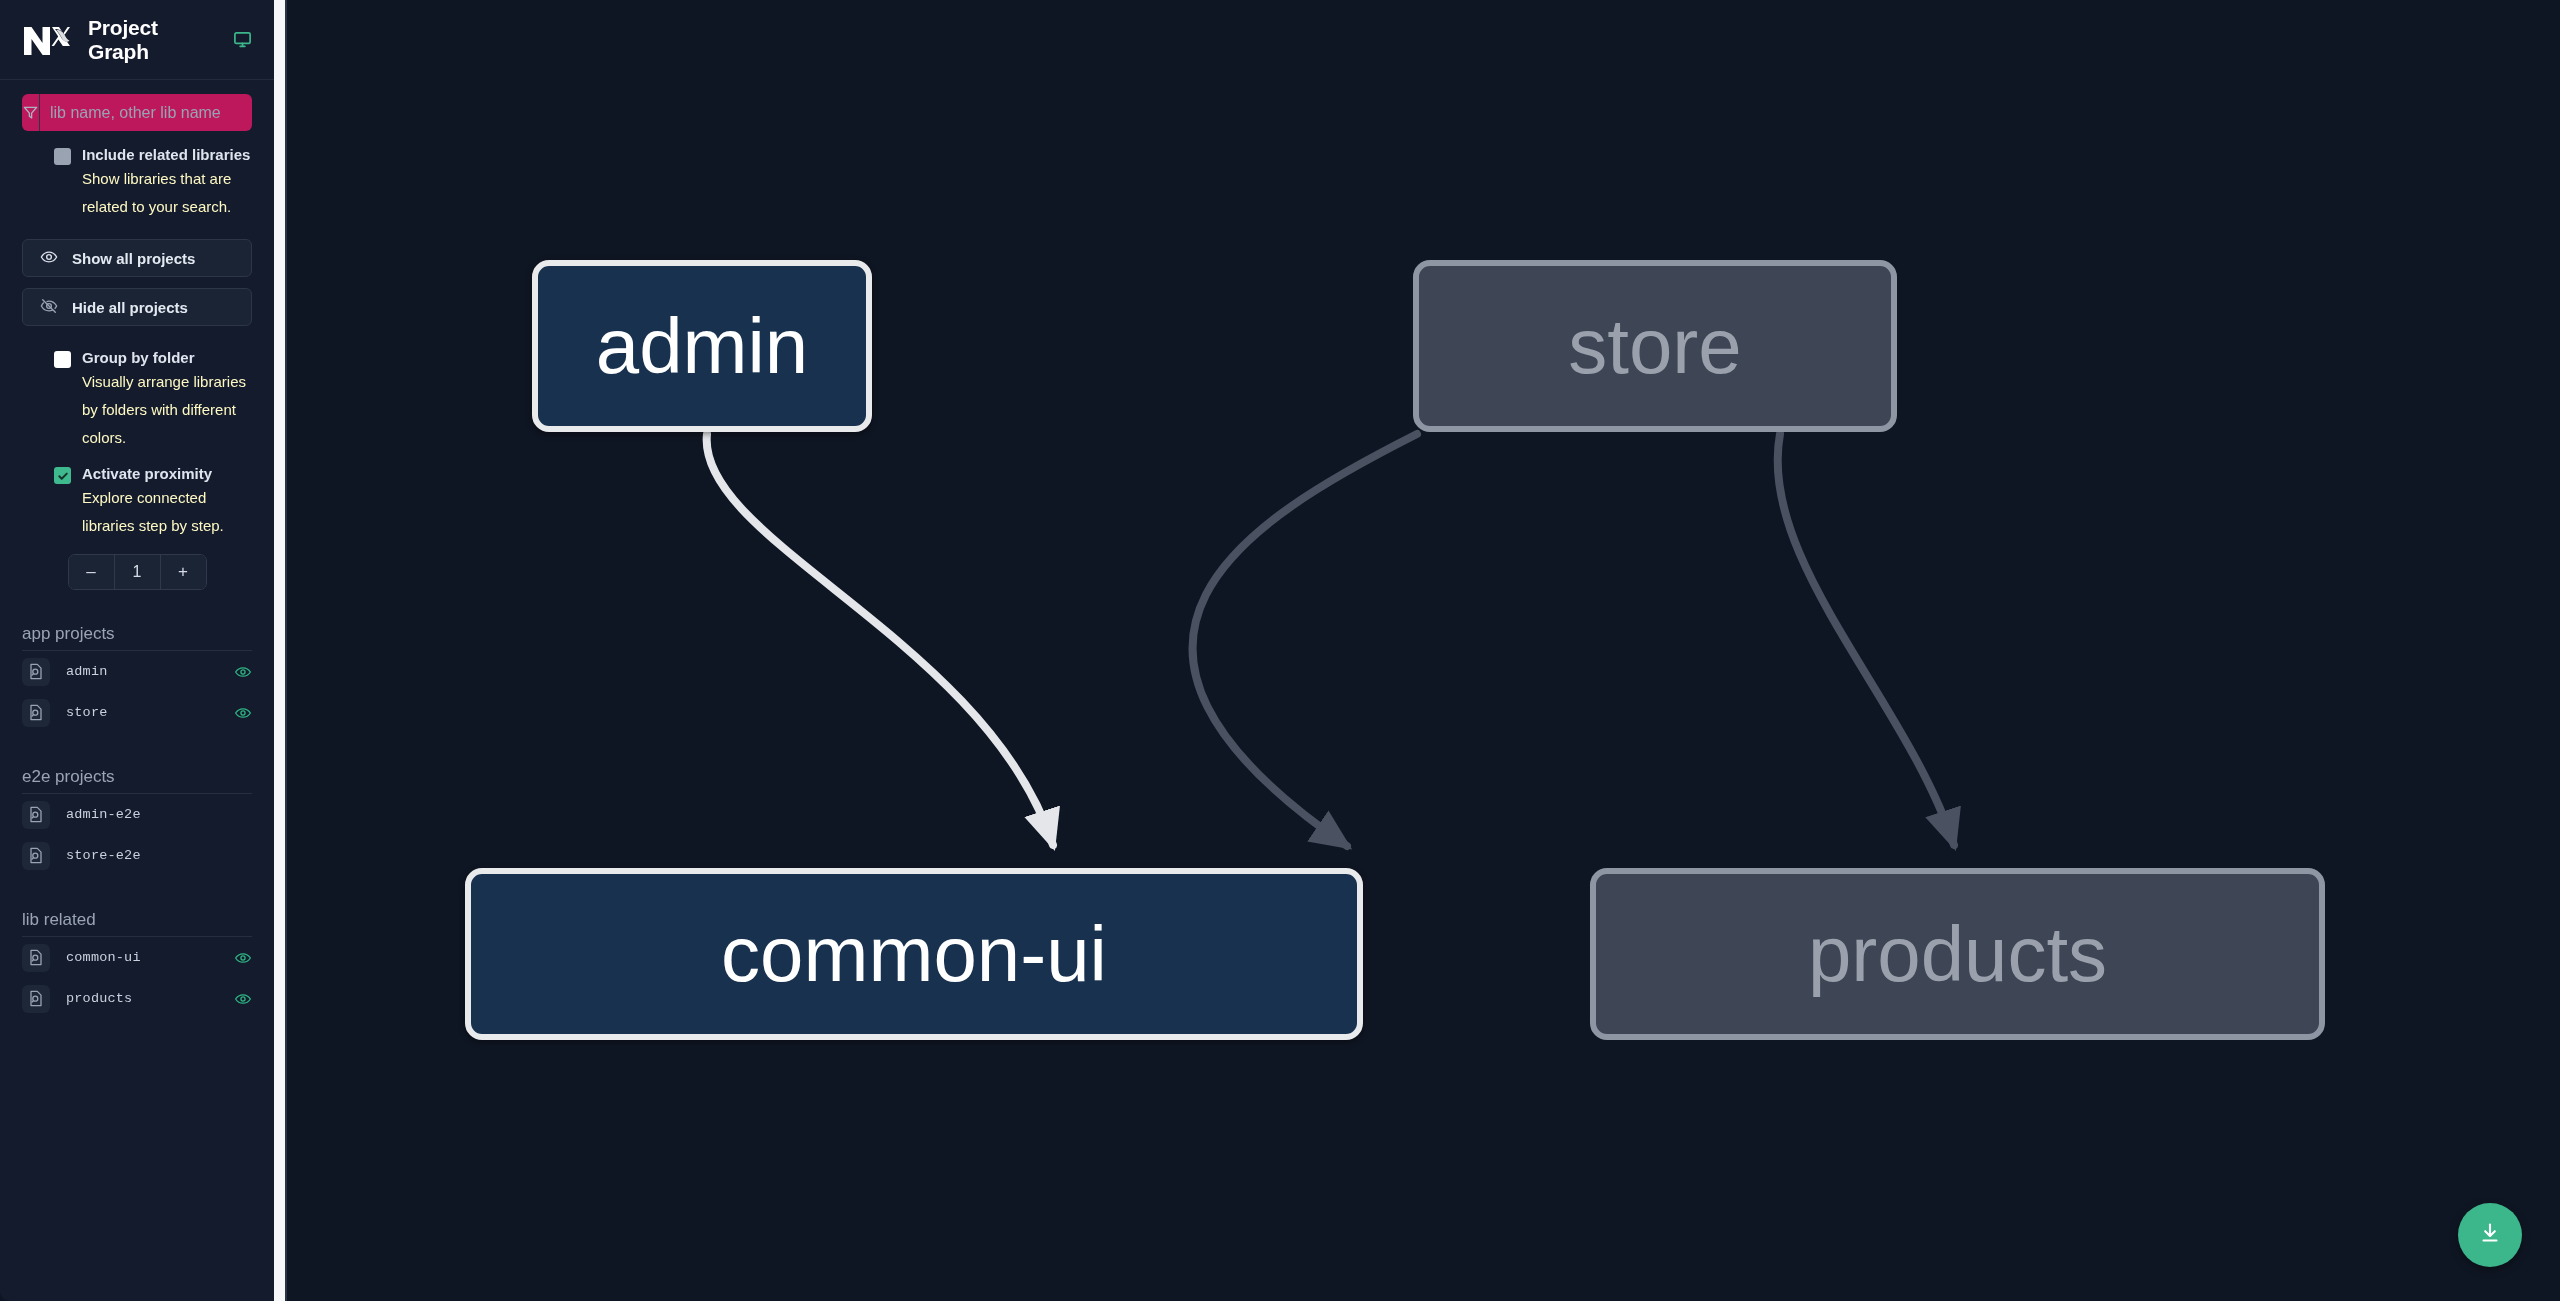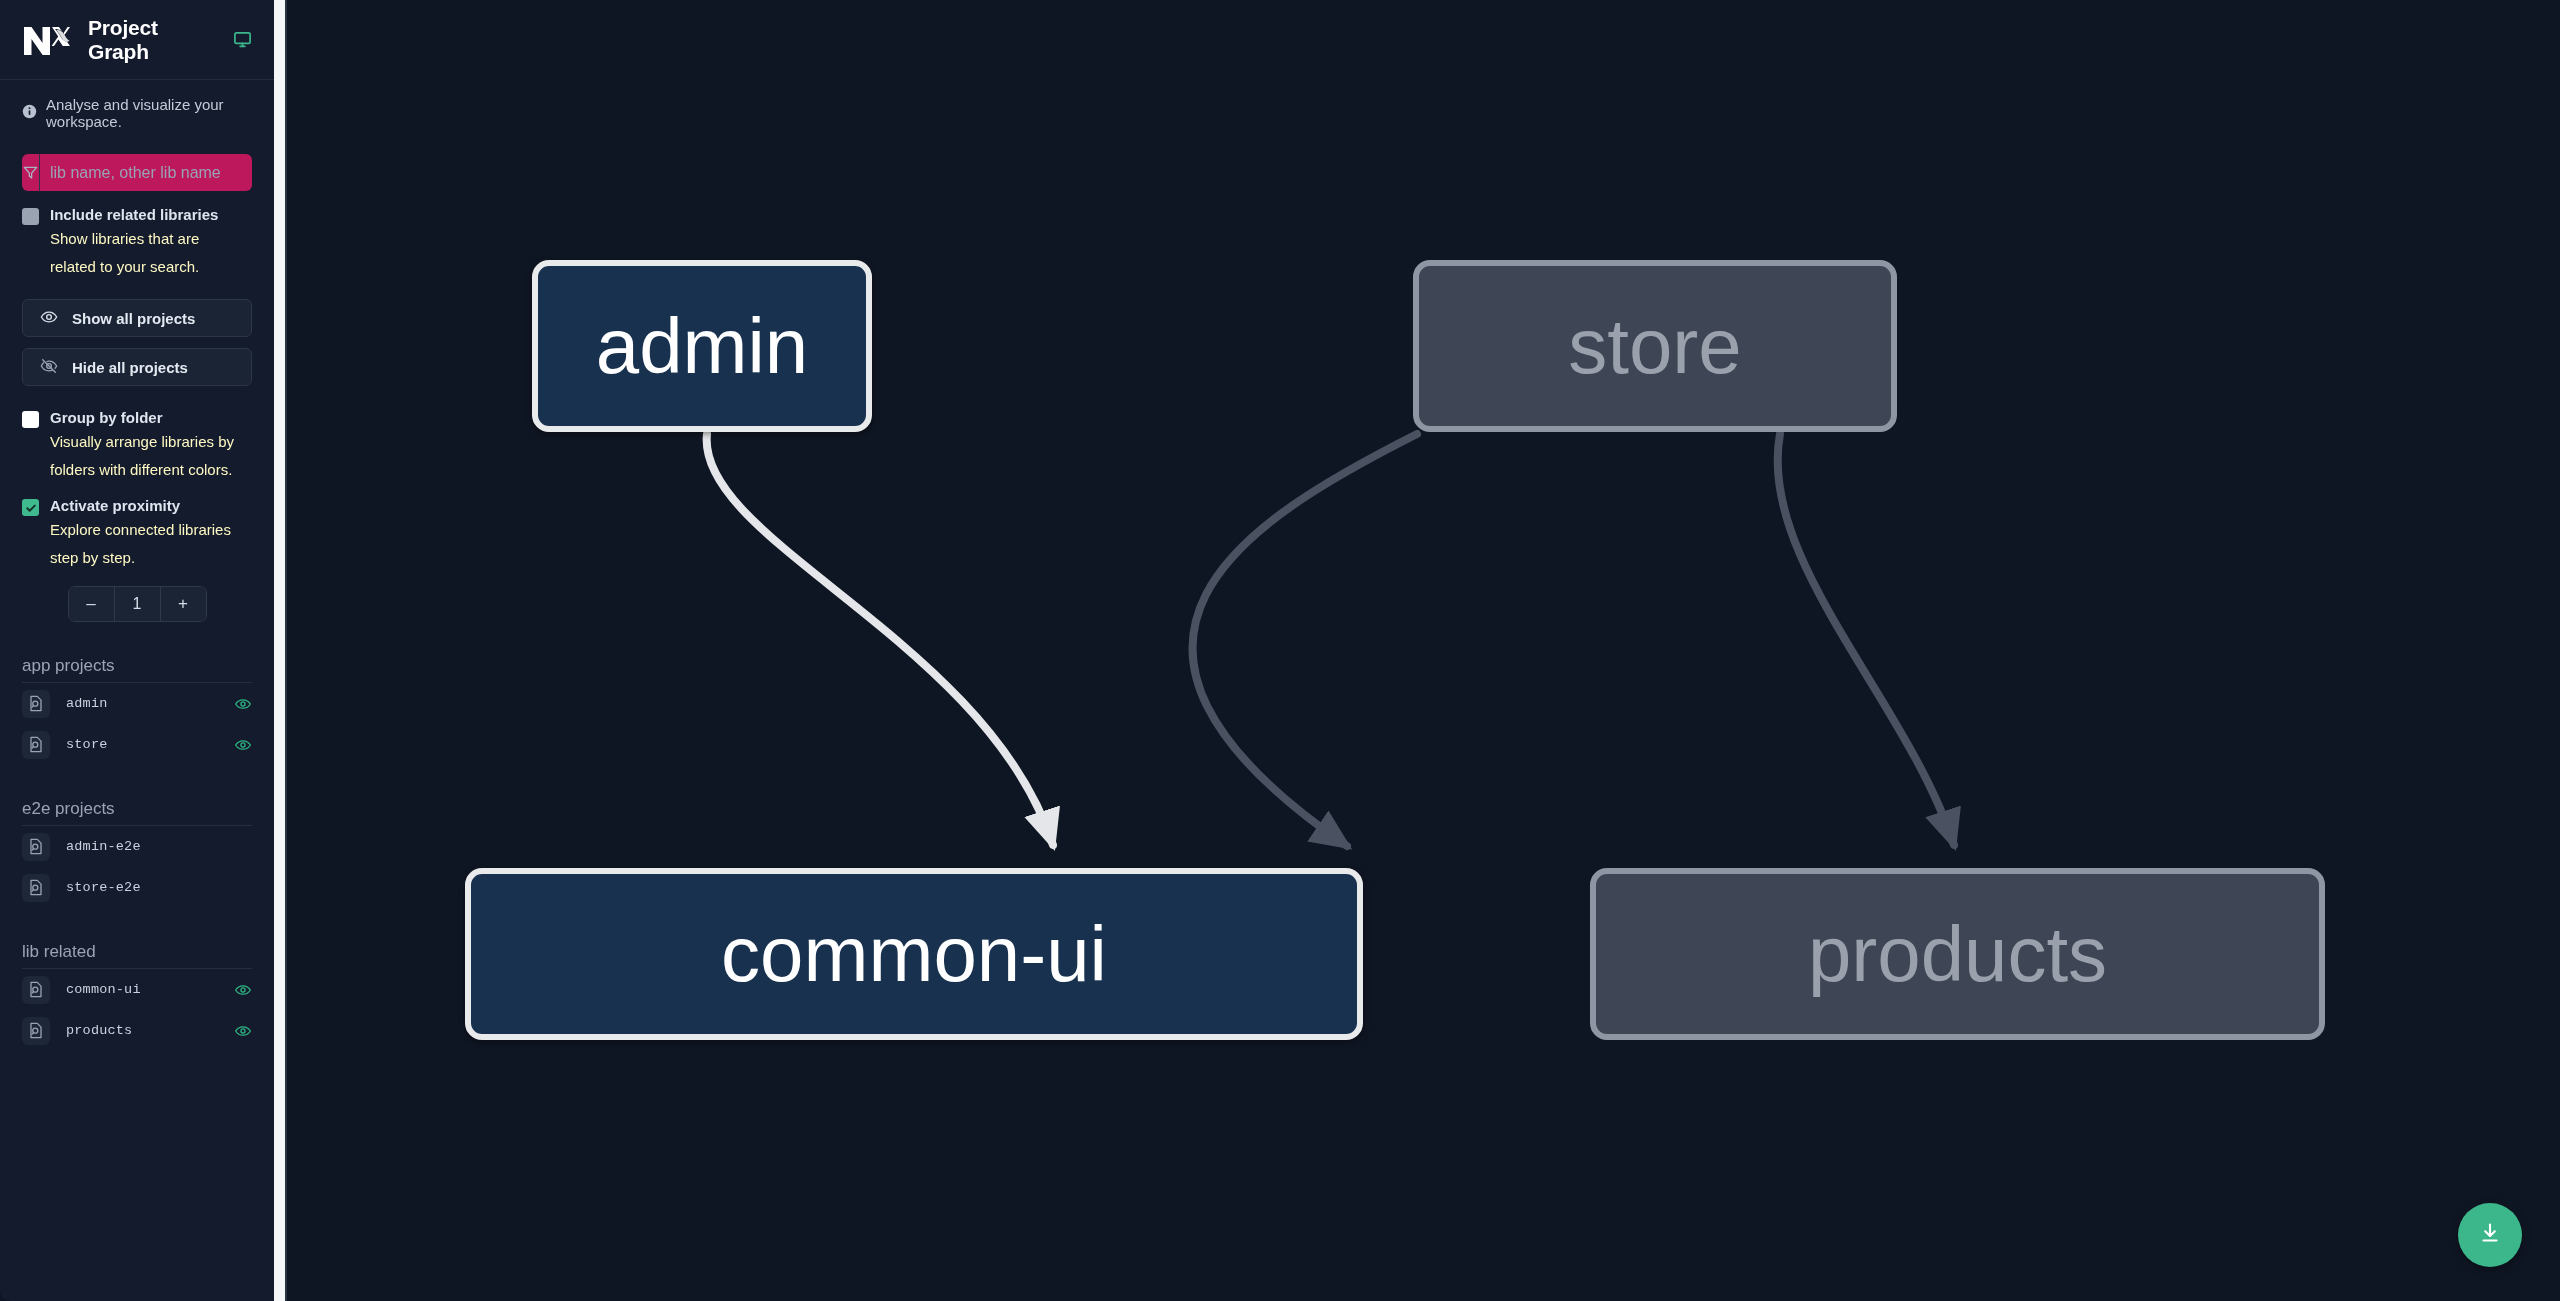--- a/index.html
+++ b/index.html
@@ -65,21 +65,21 @@
   .sb-search .fil { border-right: 1px solid #2b3547; }
   .sb-search input {
     flex: 1; background: transparent; border: none; outline: none;
     color: #e6eaf0; font-size: 16px;
     font-family: "Liberation Sans", sans-serif;
     padding: 0 10px;
   }
   .sb-search input::placeholder { color: #98a3b4; }
 
   
-  .cb-row { display: flex; padding: 14px 22px 0 22px; gap: 11px; }
+  .cb-row { display: flex; padding: 14px 22px 0 22px; gap: 11px; margin-left: 32px; }
   .cb-box {
     width: 17px; height: 17px; flex: 0 0 auto; margin-top: 3px;
     border-radius: 3px;
   }
   .cb-box.gray   { background: #9aa3b1; }
   .cb-box.white  { background: #ffffff; }
   .cb-box.green  { background: #3fba8f; display:flex; align-items:center; justify-content:center; }
   .cb-texts { }
   .cb-title { font-size: 15px; font-weight: bold; color: #dfe5ee; line-height: 20px; }
   .cb-desc  { font-size: 15px; color: #fef9c3; line-height: 28px; max-width: 190px; }
@@ -190,30 +190,20 @@
       </span>
       <span class="sb-title">Project Graph</span>
       <span class="monitor-icon">
         <svg width="19" height="19" viewBox="0 0 20 20" fill="none" stroke="#3cb68b" stroke-width="1.8">
           <rect x="2" y="3" width="16" height="11" rx="1.5"></rect>
           <path d="M7.5 17.2h5M10 14v3.2" stroke-linecap="round"></path>
         </svg>
       </span>
     </div>
 
-    <div class="sb-blurb">
-      <span>
-        <svg width="15" height="15" viewBox="0 0 16 16">
-          <circle cx="8" cy="8" r="7.2" fill="#b8c1cf"></circle>
-          <rect x="7.1" y="6.6" width="1.8" height="5.2" rx=".8" fill="#141b2d"></rect>
-          <circle cx="8" cy="4.4" r="1.05" fill="#141b2d"></circle>
-        </svg>
-      </span>
-      <span class="txt">Analyse and visualize your workspace.</span>
-    </div>
 
     <div class="sb-search-wrap">
       <div class="sb-search">
         <span class="fil">
           <svg width="17" height="17" viewBox="0 0 18 18" fill="none" stroke="#aab3c1" stroke-width="1.4" stroke-linejoin="round">
             <path d="M2.5 3.5h13L10.2 9.6v5.1L7.8 13V9.6L2.5 3.5z"></path>
           </svg>
         </span>
         <input type="text" placeholder="lib name, other lib name" style="">
       </div>

